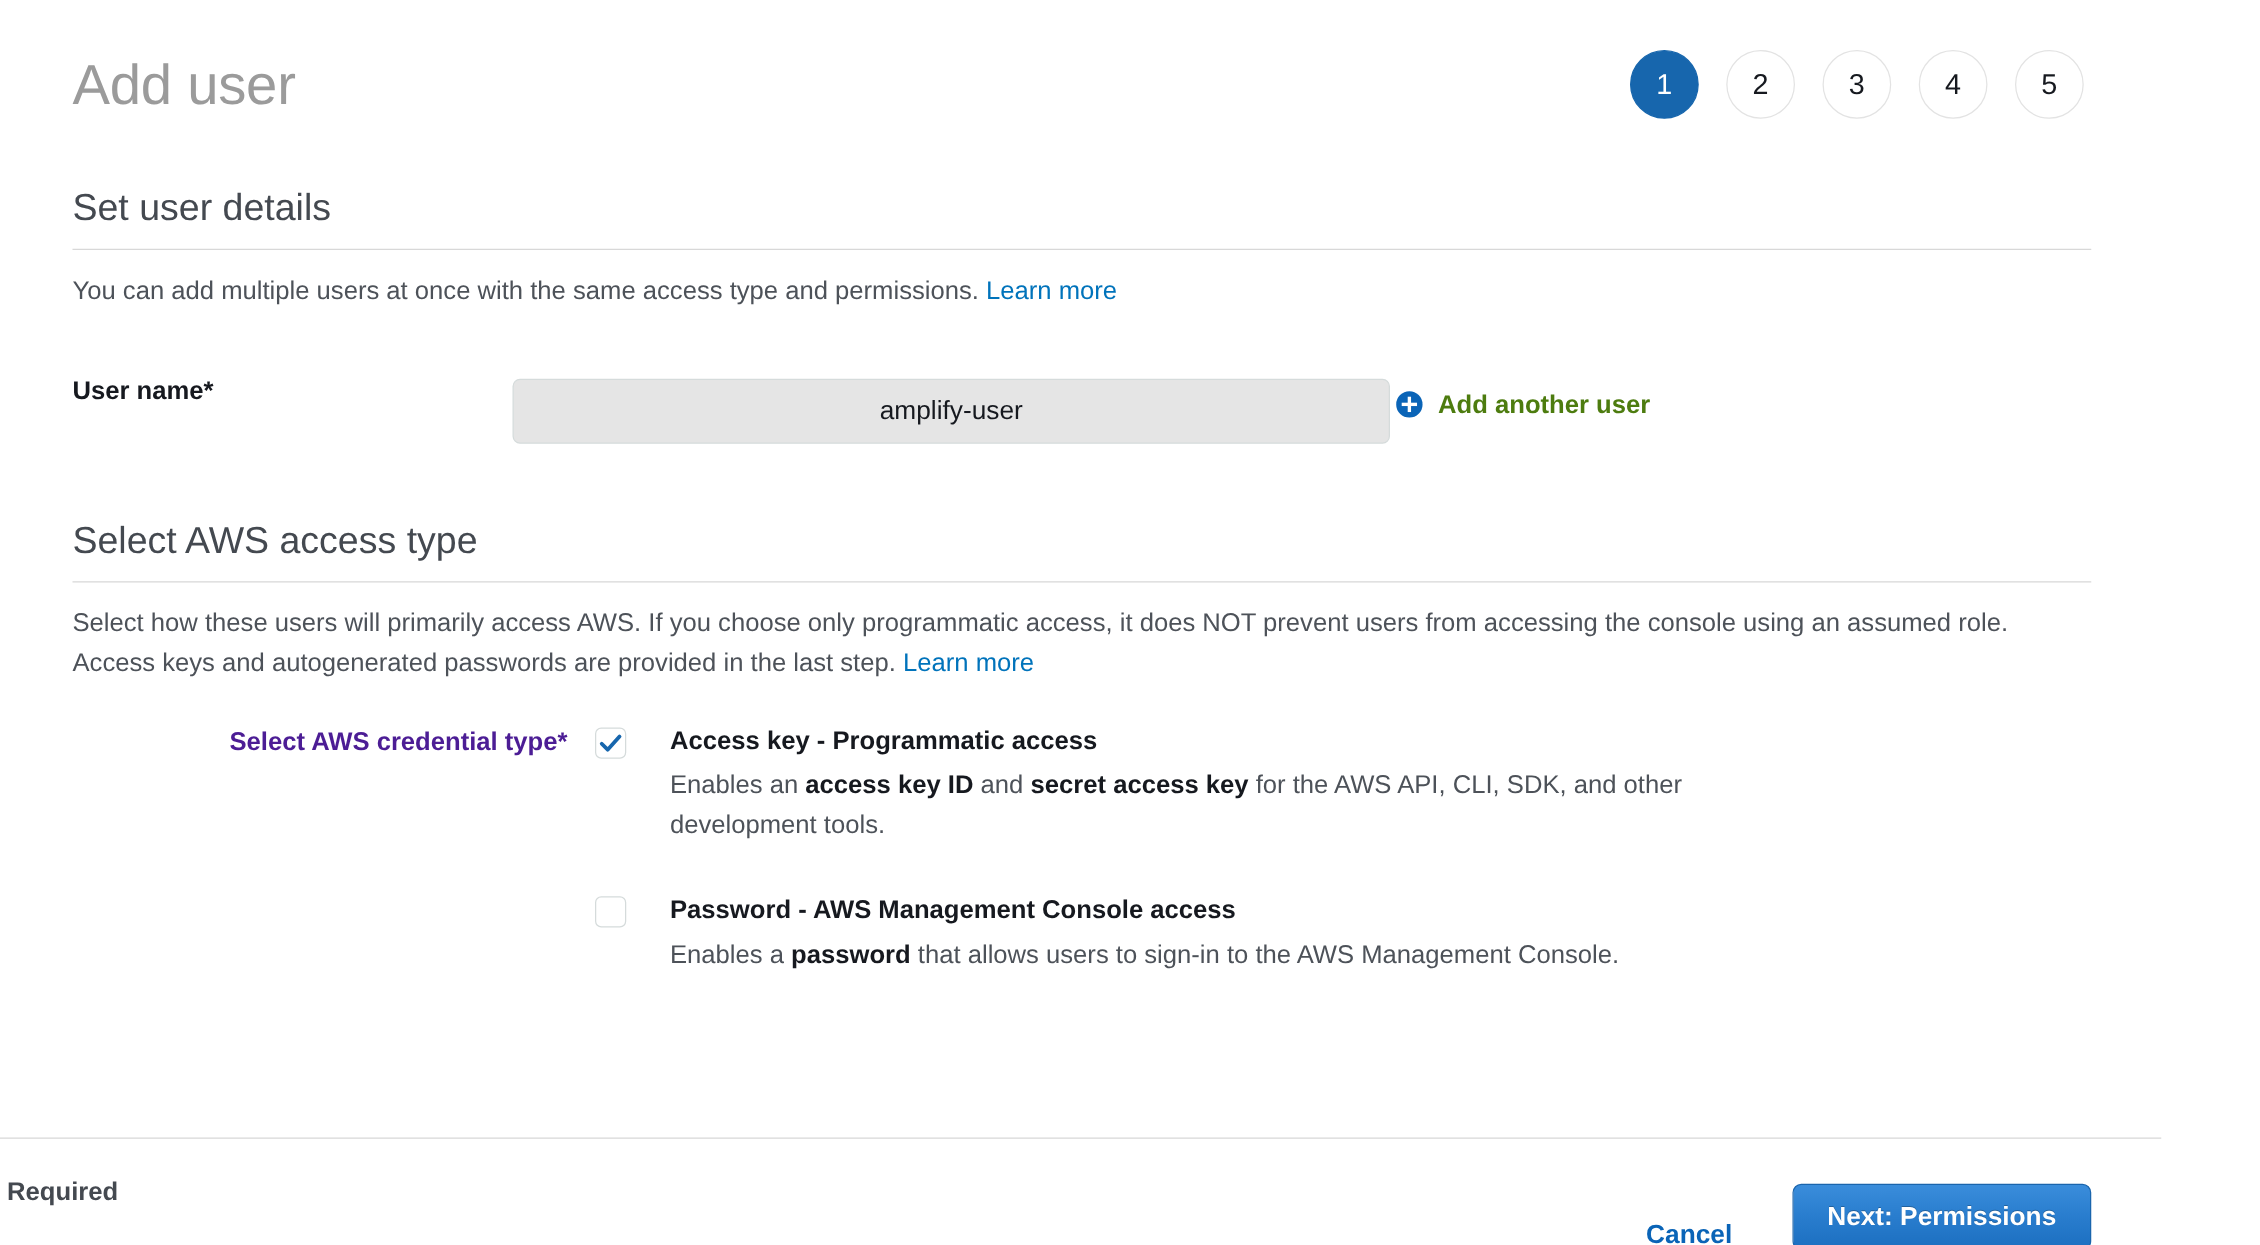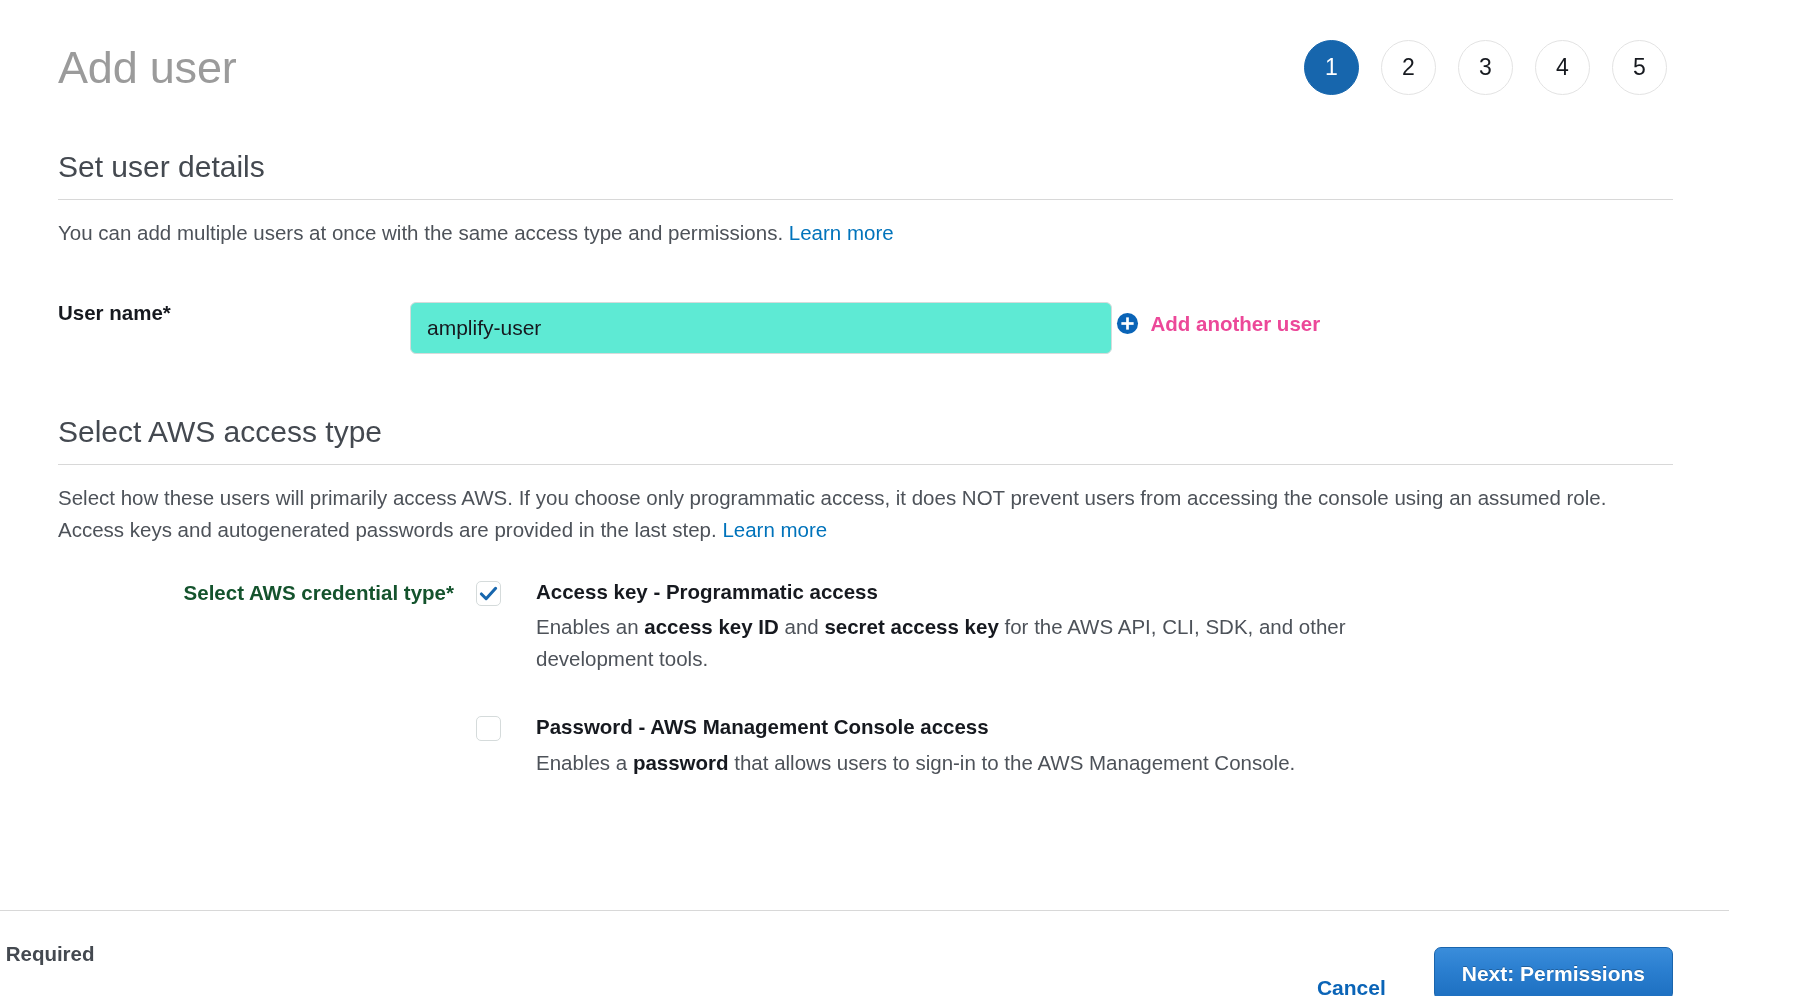--- a/index.html
+++ b/index.html
@@ -114,32 +114,33 @@
   .text-input {
     width: 702px;
     height: 52px;
     box-sizing: border-box;
     border: 1px solid #d5dbdb;
     border-radius: 6px;
     padding: 0 16px;
     font-size: 21px;
     color: #16191f;
     font-family: "Liberation Sans", sans-serif;
-    background: #5eead4;
+    background: #e5e5e5;
     outline: none;
+    text-align: center;
   }
   .add-another {
     display: inline-flex;
     align-items: center;
     gap: 11px;
     margin-top: 24px;
     cursor: pointer;
     font-size: 20.5px;
     font-weight: bold;
-    color: #ec4899;
+    color: #4d7c0f;
   }
   .plus-icon {
     width: 23px;
     height: 23px;
     flex: 0 0 23px;
     display: block;
   }
 
   
   .cred-row {
@@ -147,21 +148,21 @@
     align-items: flex-start;
     margin-top: 33px;
   }
   .cred-label {
     width: 418px;
     text-align: right;
     padding-right: 22px;
     box-sizing: border-box;
     font-size: 20.5px;
     font-weight: bold;
-    color: #14532d;
+    color: #4c1d95;
     padding-top: 2px;
   }
   .cred-options { flex: 1; }
   .cred-option {
     display: flex;
     align-items: flex-start;
   }
   .cred-option + .cred-option { margin-top: 39px; }
   .checkbox {
     width: 25px;

